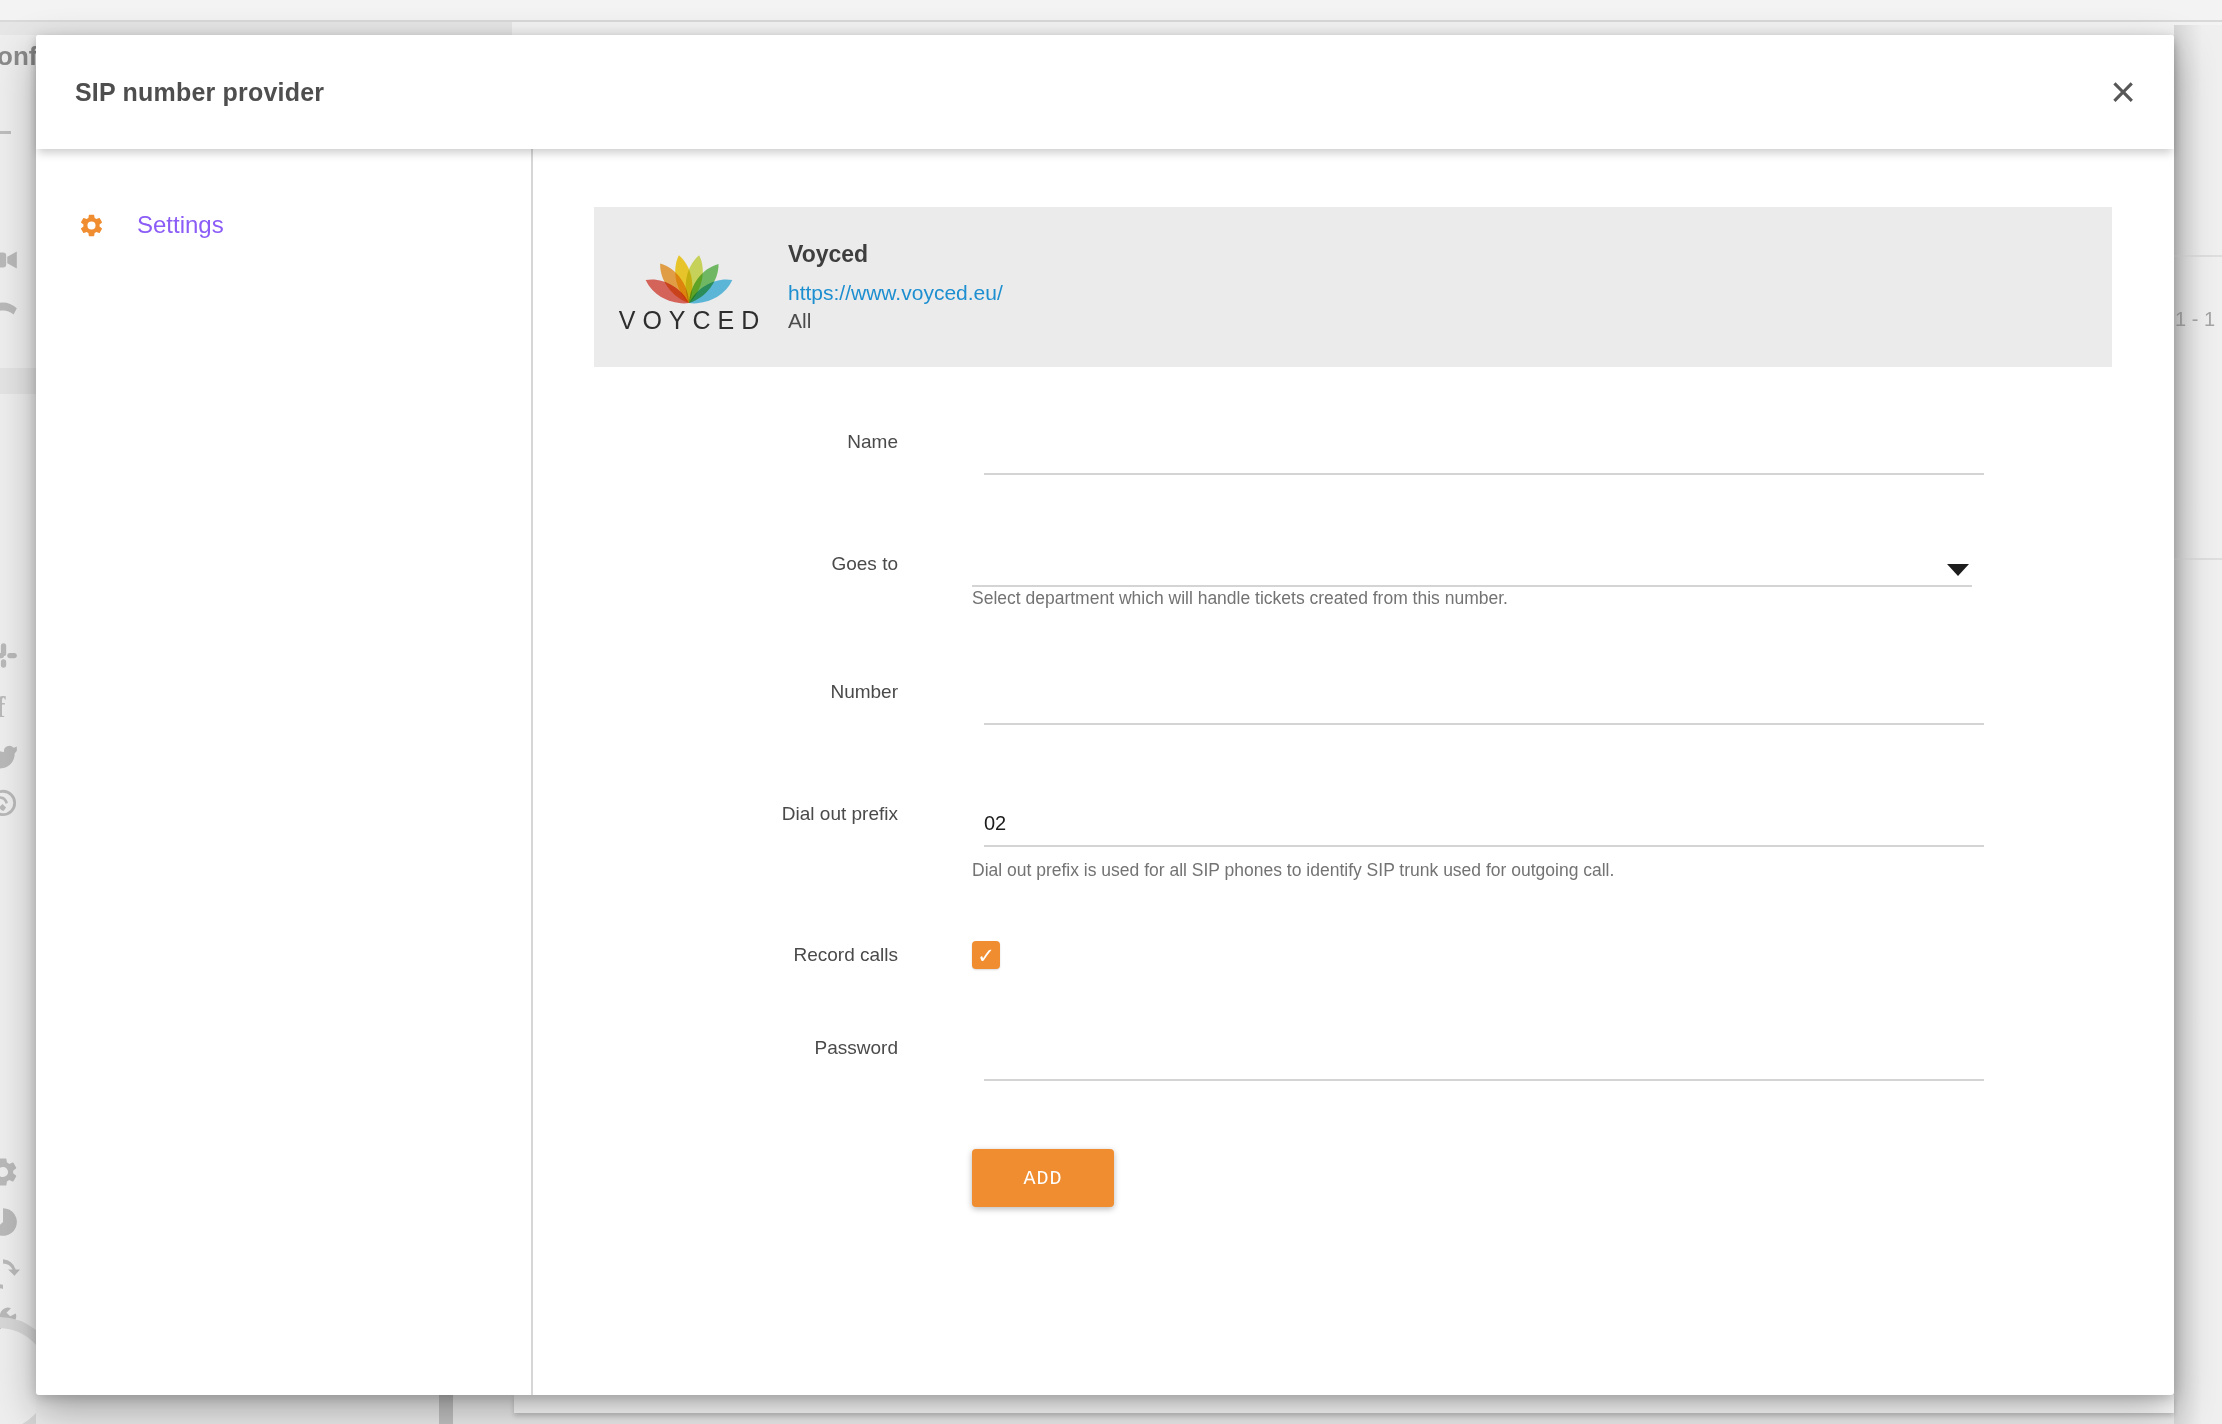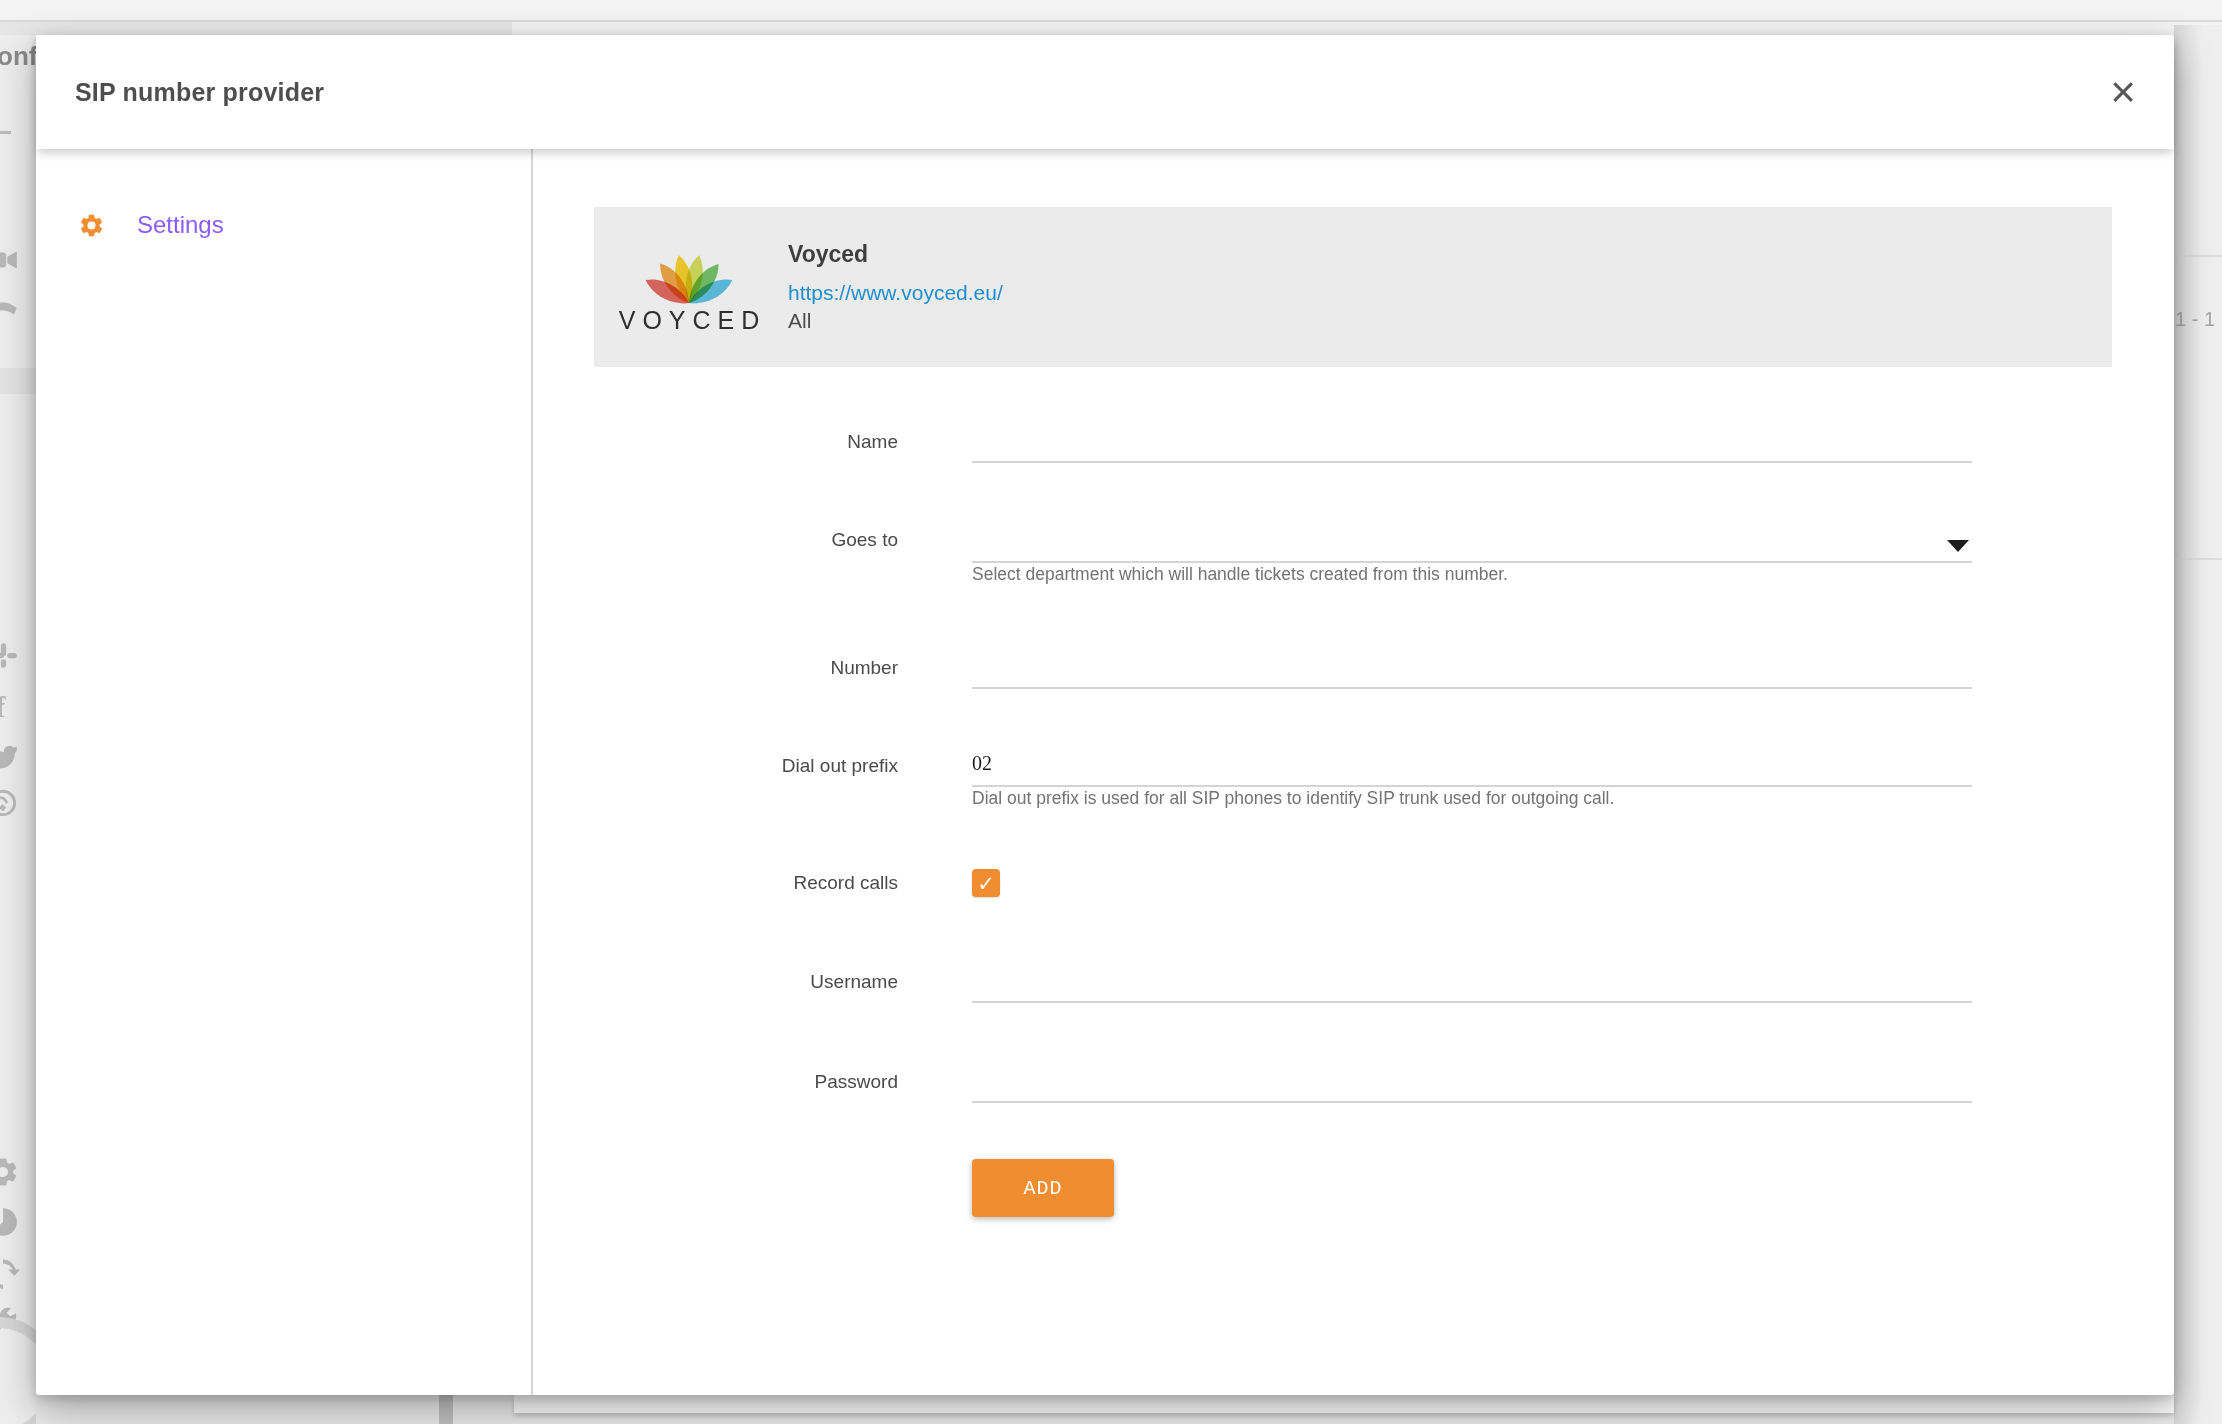--- a/index.html
+++ b/index.html
@@ -51,22 +51,22 @@
   .logo-text{font-size:25px;font-weight:500;letter-spacing:7px;padding-left:7px;color:#2e2e2e;margin-top:1px}
   .card-info{margin-left:28px}
   .card-name{font-size:23px;font-weight:700;color:#3e3e3e}
   .card-url{font-size:21px;color:#1d8fd0;margin-top:13px;cursor:pointer}
   .card-scope{font-size:21px;color:#4c4c4c;margin-top:4px}
 
   .form-row{display:flex;align-items:flex-start}
   .form-label{width:304px;flex:none;text-align:right;font-size:19px;color:#4a4a4a;padding-top:13px;line-height:24px}
   .form-control{margin-left:74px;width:1000px;position:relative}
   .uinput{display:block;width:100%;height:46px;box-sizing:border-box;border:none;border-bottom:2px solid #d4d4d4;
-    border-radius:0;background:transparent;outline:none;padding:0;margin:0;
-    font-family:Liberation Serif, serif;font-size:20px;color:#1c1c1c}
+    border-radius:0;background:transparent;outline:none;padding:0;margin:12px;
+    font-family:Liberation Sans, sans-serif;font-size:20px;color:#1c1c1c}
   .select-box{height:46px;border-bottom:2px solid #d4d4d4;position:relative;cursor:pointer}
   .arrow{position:absolute;right:3px;bottom:9px;width:0;height:0;
     border-left:11px solid transparent;border-right:11px solid transparent;border-top:12px solid #1d1d1d}
   .hint{font-size:17.5px;color:#737373;line-height:22px}
   .row-name{margin-top:50px}
   .row-goesto{margin-top:52px}
   .row-number{margin-top:58px}
   .row-dial{margin-top:52px}
   .row-record{margin-top:60px;align-items:center}
   .row-record .form-label{padding-top:0}
@@ -248,26 +248,20 @@
 
       <div class="form-row row-record">
         <div class="form-label">Record calls</div>
         <div class="form-control">
           <div class="checkbox" data-checked="true">
             <span class="check">✓</span>
           </div>
         </div>
       </div>
 
-      <div class="form-row row-username">
-        <div class="form-label">Username</div>
-        <div class="form-control">
-          <input class="uinput" type="text" value="" style="">
-        </div>
-      </div>
 
       <div class="form-row row-password">
         <div class="form-label">Password</div>
         <div class="form-control">
           <input class="uinput" type="text" value="" style="">
         </div>
       </div>
 
       <div class="form-row row-submit">
         <div class="form-label"></div>

